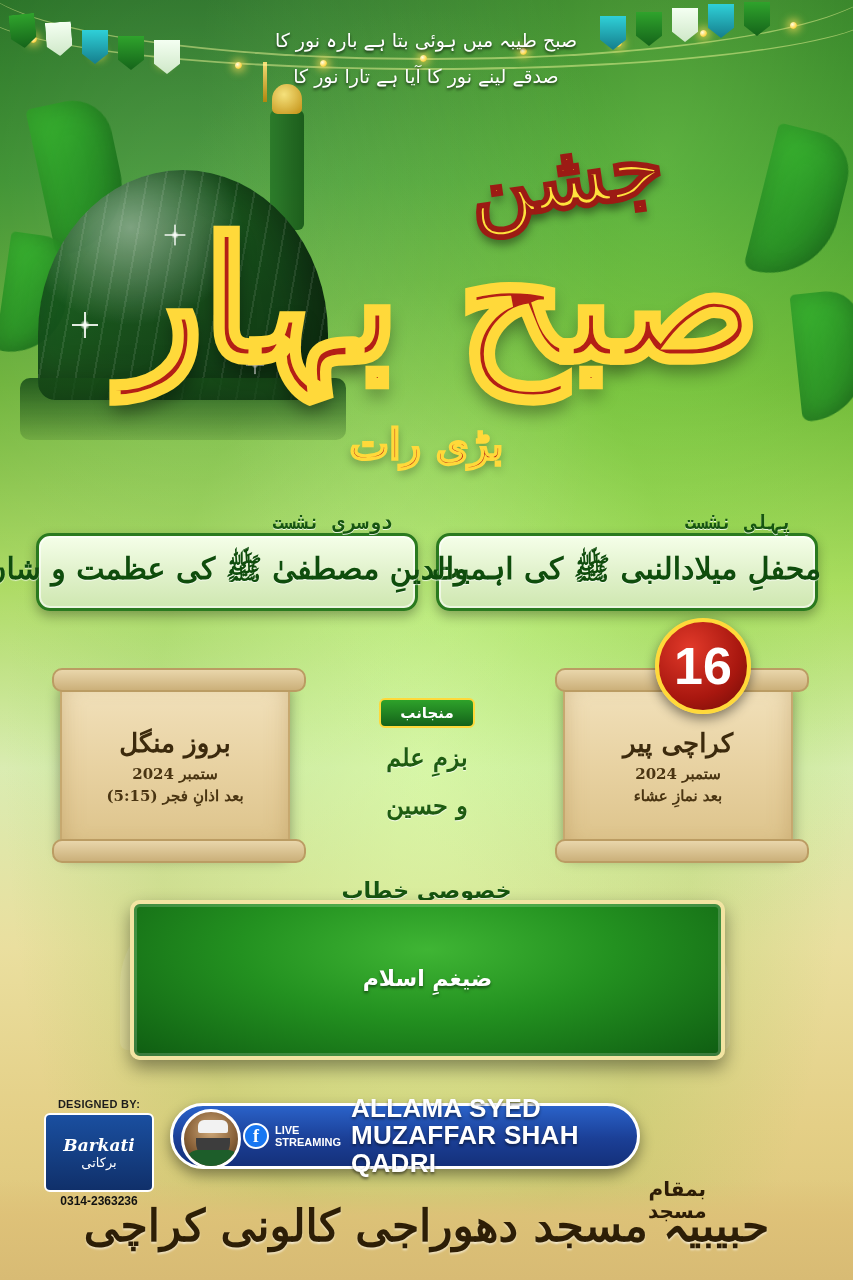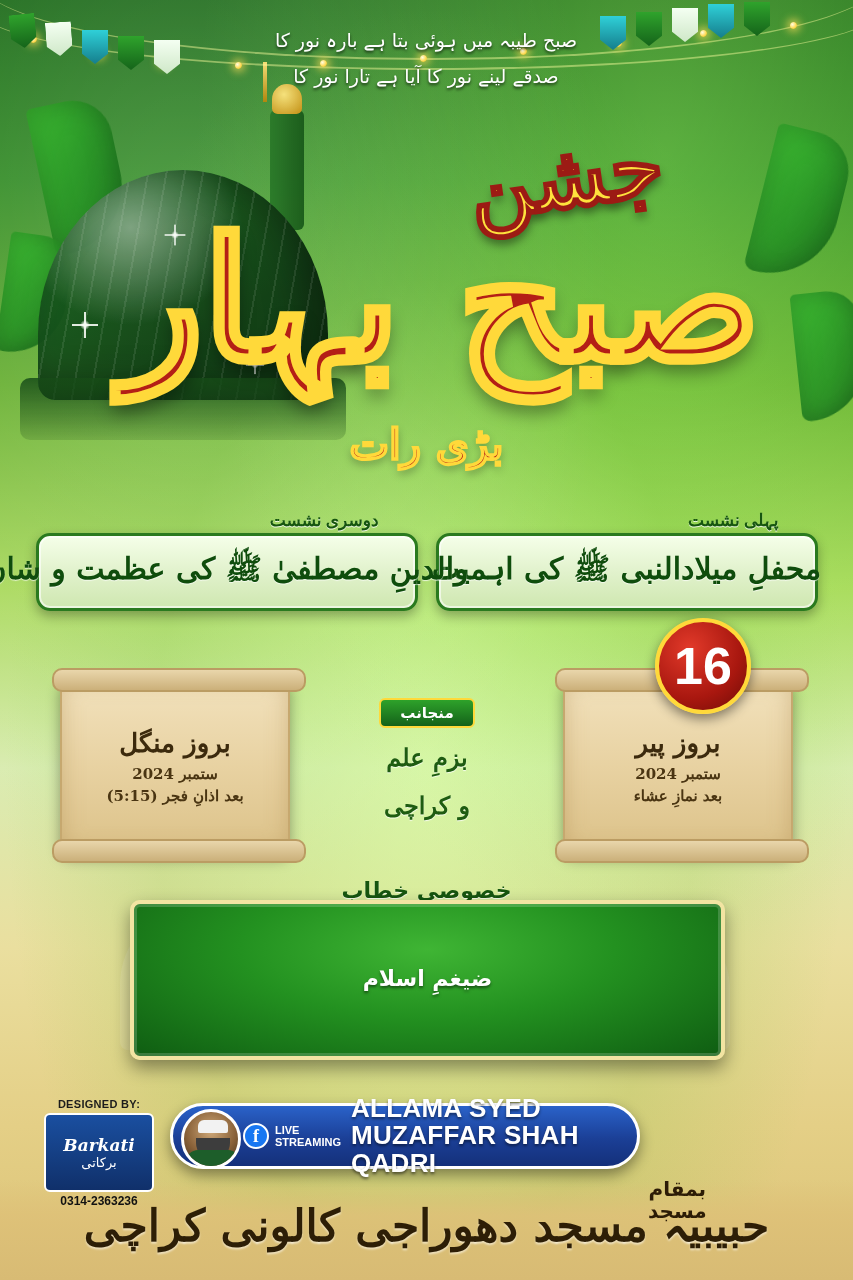--- a/index.html
+++ b/index.html
@@ -154,23 +154,23 @@
   }
   .session {
     position:relative; width:382px; height:78px; margin-top:28px;
     background: linear-gradient(180deg,#f5ffe9 0%, #e3f3cf 45%, #cfe7b0 100%);
     border: 3px solid #2a7a1f;
     border-radius: 14px;
     box-shadow: 0 5px 12px rgba(0,0,0,.3), inset 0 0 0 2px rgba(255,255,255,.6);
     display:flex; align-items:center; justify-content:center;
   }
   .session .label {
-    position:absolute; top:-26px; right:36px;
-    font-family:Liberation Serif, serif; direction:rtl;
-    font-size:17px; font-weight:bold; color:#16560f;
+    position:absolute; top:-26px; right:22px;
+    font-family:Liberation Mono, monospace; direction:rtl;
+    font-size:20px; font-weight:bold; color:#16560f;
     text-shadow: 0 1px 0 rgba(255,255,255,.8);
   }
   .session .txt {
     font-family:"DejaVu Serif", serif; direction:rtl;
     font-size:30px; font-weight:bold; color:#0f4d0c;
     text-shadow: 0 1px 1px rgba(255,255,255,.7);
     padding:0 10px;
   }
 
   
@@ -429,42 +429,42 @@
       <div class="label urdu">دوسری نشست</div>
       <div class="txt urdu">والدینِ مصطفیٰ ﷺ کی عظمت و شان</div>
     </div>
   </div>
 
   <div class="scrolls">
 
     <div class="scroll right">
       <div class="scroll-inner">
         <div class="date-txt urdu">
-          <span>بروز پیر</span>
+          <span>کراچی پیر</span>
           <span class="small">ستمبر 2024</span>
           <span class="small">بعد نمازِ عشاء</span>
         </div>
       </div>
     </div>
     <div class="badge right">16</div>
 
     <div class="scroll left">
       <div class="scroll-inner">
         <div class="date-txt urdu">
           <span>بروز منگل</span>
           <span class="small">ستمبر 2024</span>
           <span class="small">بعد اذانِ فجر (5:15)</span>
         </div>
       </div>
     </div>
 
     <div class="center-tag">
       <div class="ribbon urdu">منجانب</div>
       <div class="line urdu">بزمِ علم</div>
-      <div class="line urdu">و کراچی</div>
+      <div class="line urdu">و حسین</div>
     </div>
   </div>
 
   <div class="speaker-label urdu">خصوصی خطاب</div>
   <div class="speaker-panel">
     <div class="honor urdu">ضیغمِ اسلام</div>
   </div>
 
   <div class="designed">
     <div class="dtitle">DESIGNED BY:</div>

